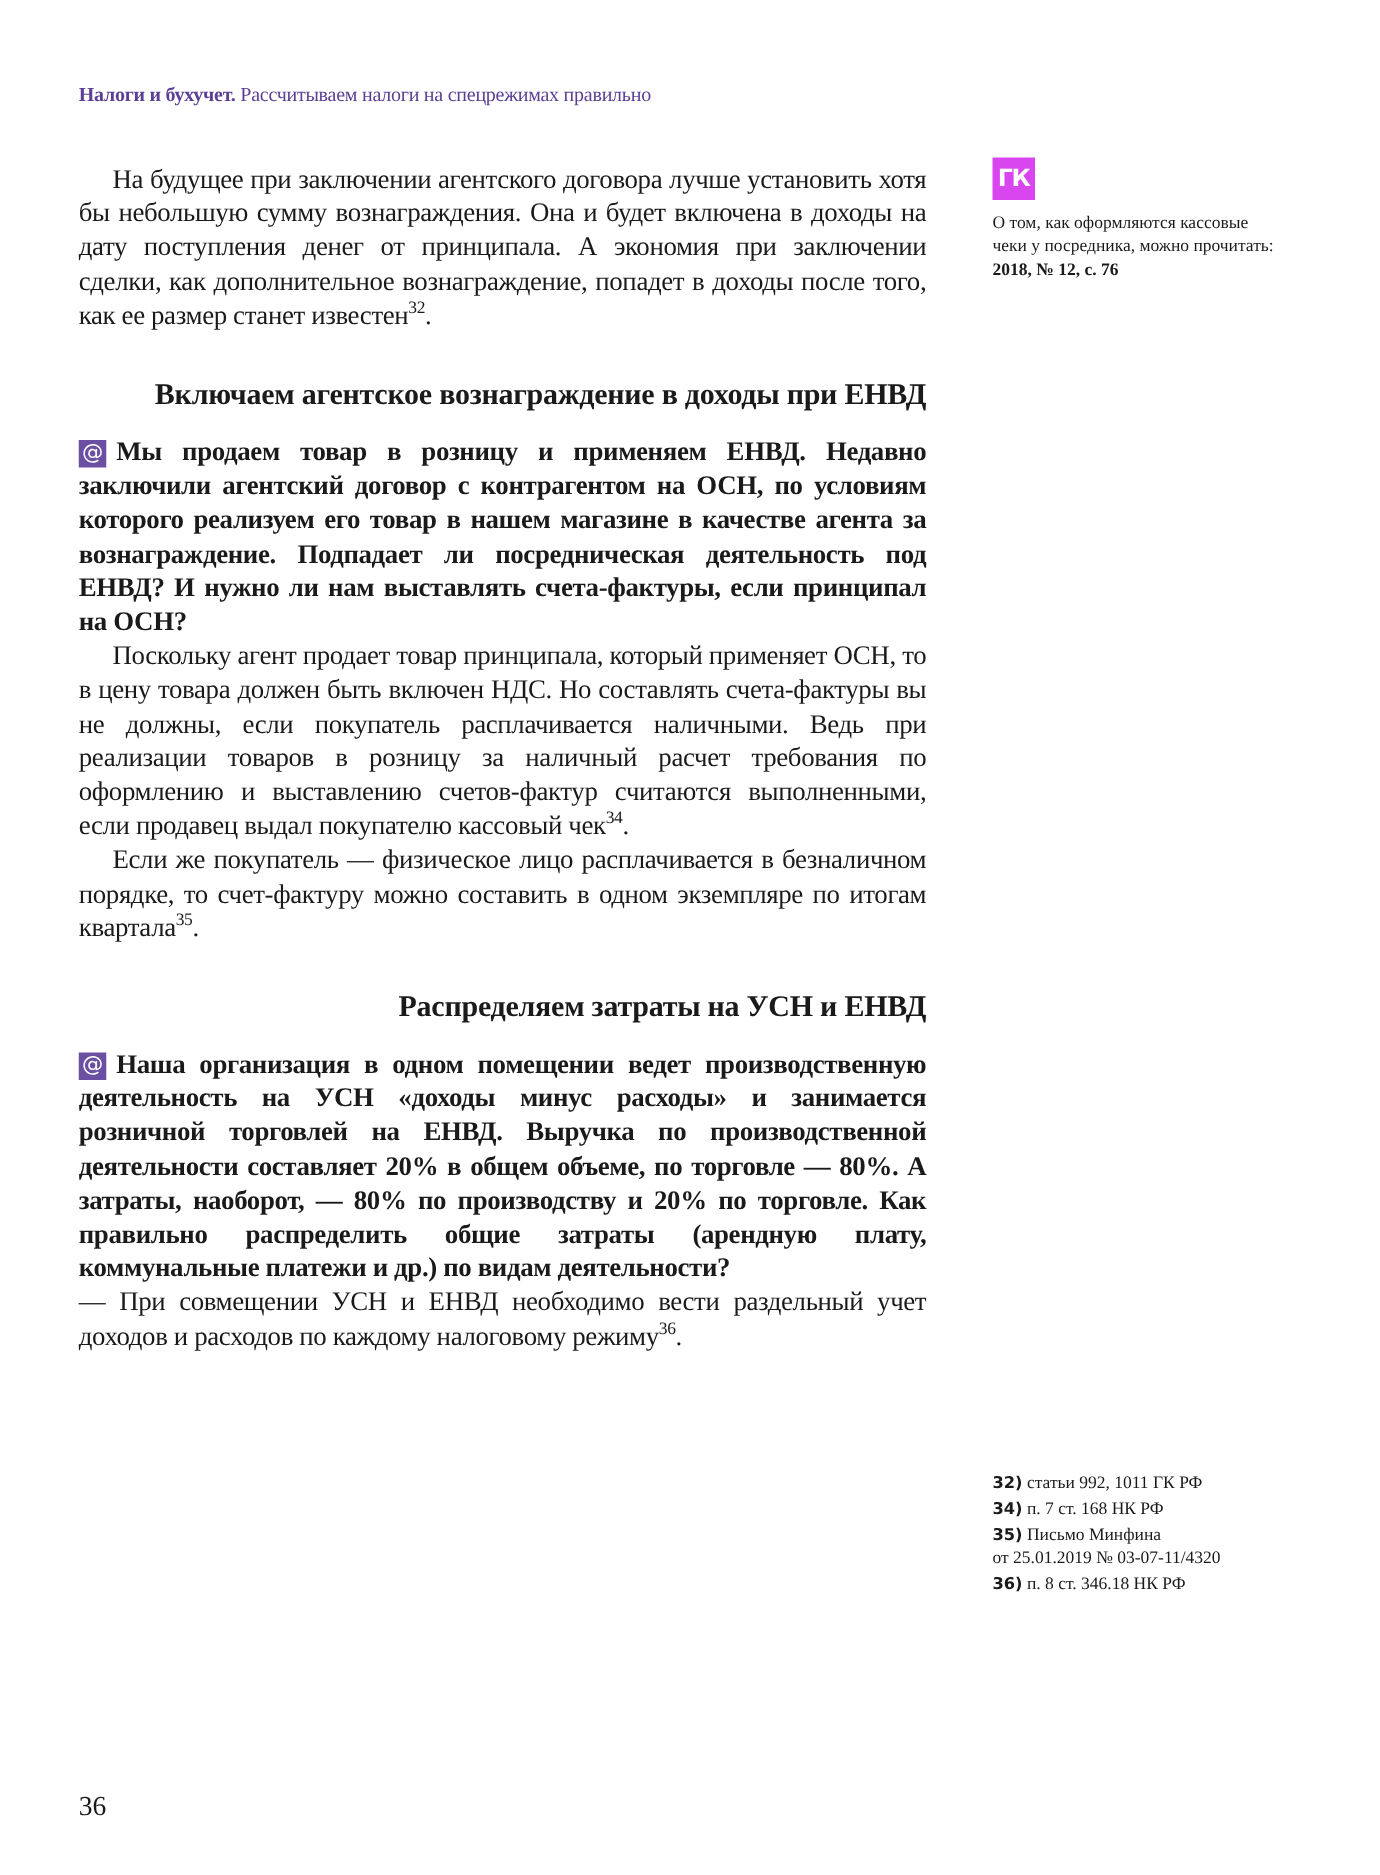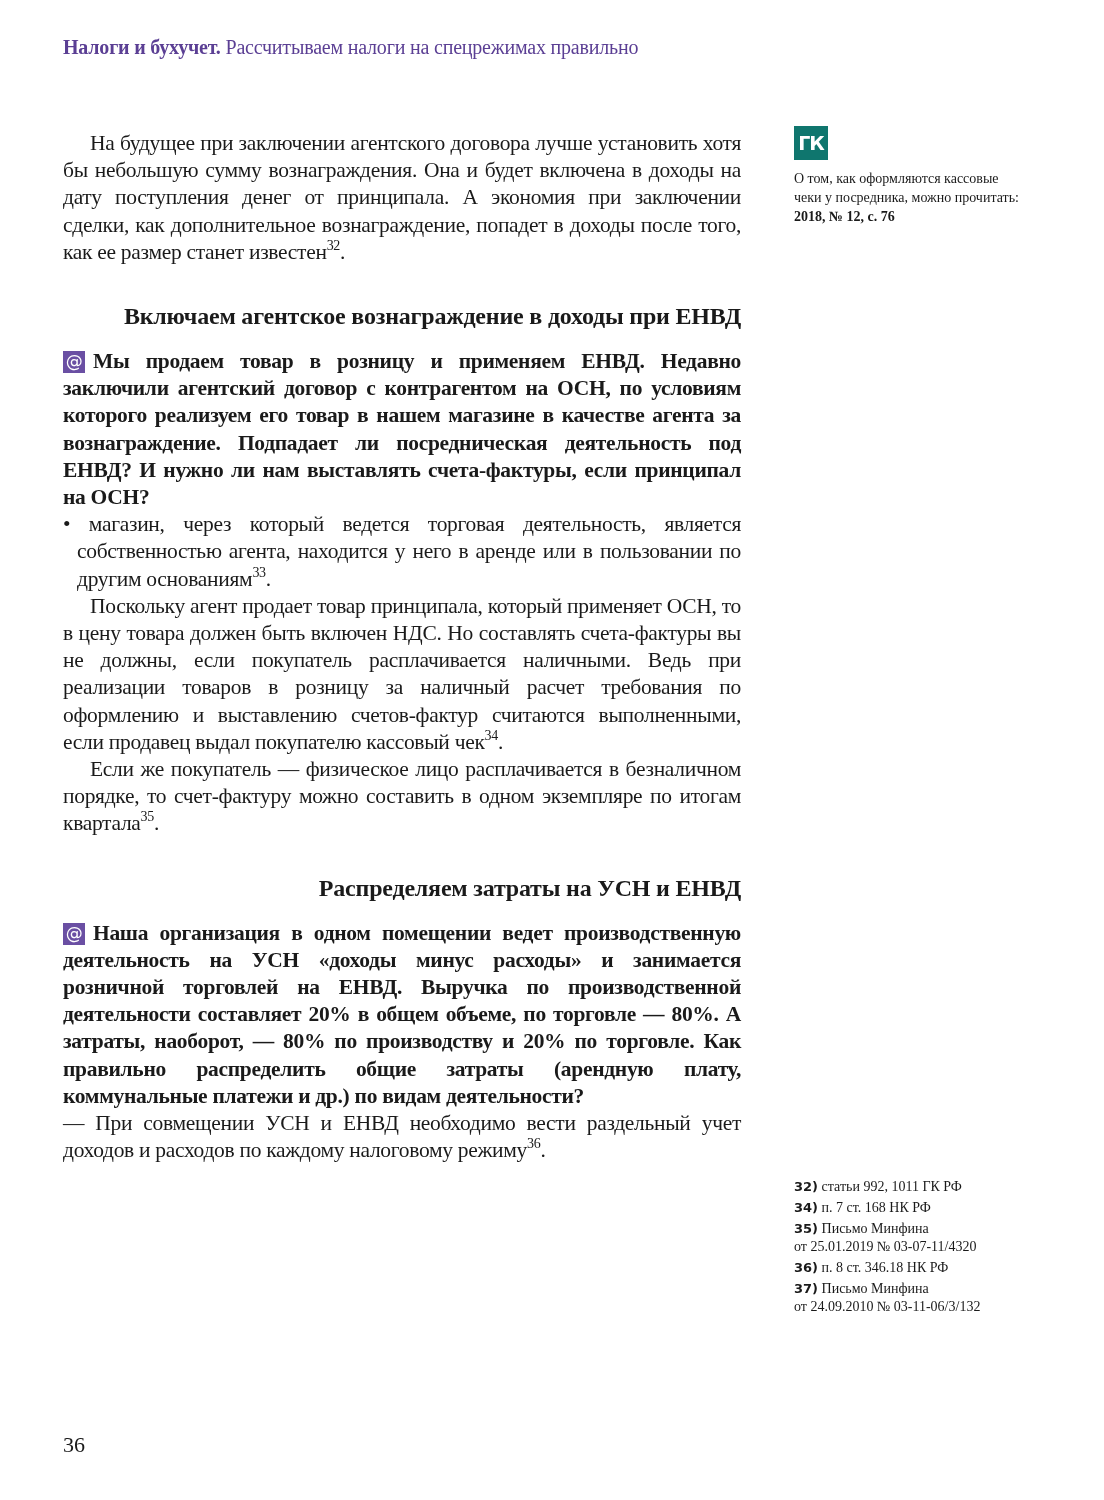--- a/index.html
+++ b/index.html
@@ -2,22 +2,22 @@
 <html><head>
   <meta charset="utf-8">
   <style>
     html, body { margin: 0; padding: 0; background: #ffffff; }
     body {
       width: 1104px; height: 1500px; position: relative; overflow: hidden;
       font-family: "Liberation Serif", "DejaVu Serif", serif;
       color: #1a1a1a;
     }
     .running-head {
-      position: absolute; left: 63px; top: 36px;
-      font-size: 20px; color: #5b3f94; white-space: nowrap; letter-spacing: -0.2px;
+      position: absolute; left: 63px; top: 68px;
+      font-size: 16px; color: #5b3f94; white-space: nowrap; letter-spacing: -0.2px;
     }
     .running-head b { font-weight: bold; }
     .main {
       position: absolute; left: 63px; top: 130px; width: 678px;
       font-size: 21.5px; line-height: 27.2px; text-align: justify;
       letter-spacing: -0.3px;
     }
     .main p { margin: 0; }
     .indent { text-indent: 27px; }
     .h2 {
@@ -31,21 +31,21 @@
       vertical-align: 1px; margin-right: 8px; font-weight: normal; text-indent: 0;
       font-family: "DejaVu Sans", sans-serif;
     }
     .bullet { padding-left: 14px; text-indent: -14px; }
     sup { font-size: 14px; line-height: 0; vertical-align: 9px; margin-top: 15px; }
     .sidebar {
       position: absolute; left: 794px; top: 126px; width: 230px;
       font-size: 14px; line-height: 19px; color: #1a1a1a;
     }
     .gk-logo {
-      width: 34px; height: 34px; background: #0f766e; color: #fff;
+      width: 34px; height: 34px; background: #d946ef; color: #fff;
       font-family: "DejaVu Sans", sans-serif; font-weight: bold; font-size: 19px;
       line-height: 34px; text-align: center; margin-bottom: 9px; letter-spacing: -1px;
     }
     .side-ref { font-weight: bold; }
     .footnotes {
       position: absolute; left: 794px; top: 1178px; width: 240px;
       font-size: 14px; line-height: 18px;
     }
     .fn { margin-bottom: 3px; }
     .fn b { font-family: "DejaVu Sans", sans-serif; font-size: 13px; }
@@ -60,37 +60,35 @@
   <b>Налоги и бухучет.</b>
   <span>Рассчитываем налоги на спецрежимах правильно</span>
 </div>
 
 <div class="main">
   <p class="indent"><span>На будущее при заключении агентского договора лучше установить хотя бы небольшую сумму вознаграждения. Она и будет включена в доходы на дату поступления денег от принципала. А экономия при заключении сделки, как дополнительное вознаграждение, попадет в доходы после того, как ее размер станет известен</span><sup>32</sup><span>.</span></p>
 
   <p class="h2">Включаем агентское вознаграждение в доходы при ЕНВД</p>
 
   <p class="q"><span class="at-icon">@</span><span>Мы продаем товар в розницу и применяем ЕНВД. Недавно заключили агентский договор с контрагентом на ОСН, по условиям которого реализуем его товар в нашем магазине в качестве агента за вознаграждение. Подпадает ли посредническая деятельность под ЕНВД? И нужно ли нам выставлять счета-фактуры, если принципал на ОСН?</span></p>
-  <p class="bullet">• <span>магазин, через который ведется торговая деятельность, является собственностью агента, находится у него в аренде или в пользовании по другим основаниям</span><sup>33</sup><span>.</span></p>
   <p class="indent"><span>Поскольку агент продает товар принципала, который применяет ОСН, то в цену товара должен быть включен НДС. Но составлять счета-фактуры вы не должны, если покупатель расплачивается наличными. Ведь при реализации товаров в розницу за наличный расчет требования по оформлению и выставлению счетов-фактур считаются выполненными, если продавец выдал покупателю кассовый чек</span><sup>34</sup><span>.</span></p>
   <p class="indent"><span>Если же покупатель — физическое лицо расплачивается в безналичном порядке, то счет-фактуру можно составить в одном экземпляре по итогам квартала</span><sup>35</sup><span>.</span></p>
 
   <p class="h2">Распределяем затраты на УСН и ЕНВД</p>
 
   <p class="q"><span class="at-icon">@</span><span>Наша организация в одном помещении ведет производственную деятельность на УСН «доходы минус расходы» и занимается розничной торговлей на ЕНВД. Выручка по производственной деятельности составляет 20% в общем объеме, по торговле — 80%. А затраты, наоборот, — 80% по производству и 20% по торговле. Как правильно распределить общие затраты (арендную плату, коммунальные платежи и др.) по видам деятельности?</span></p>
   <p><span>— При совмещении УСН и ЕНВД необходимо вести раздельный учет доходов и расходов по каждому налоговому режиму</span><sup>36</sup><span>.</span></p>
 </div>
 
 <div class="sidebar">
   <div class="gk-logo">ГК</div>
   <div>О том, как оформляются кассовые чеки у посредника, можно прочитать:</div>
   <div class="side-ref">2018, № 12, с. 76</div>
 </div>
 
 <div class="footnotes">
   <div class="fn"><b>32)</b> <span>статьи 992, 1011 ГК РФ</span></div>
   <div class="fn"><b>34)</b> <span>п. 7 ст. 168 НК РФ</span></div>
   <div class="fn"><b>35)</b> <span>Письмо Минфина</span><br><span>от 25.01.2019 № 03-07-11/4320</span></div>
   <div class="fn"><b>36)</b> <span>п. 8 ст. 346.18 НК РФ</span></div>
-  <div class="fn"><b>37)</b> <span>Письмо Минфина</span><br><span>от 24.09.2010 № 03-11-06/3/132</span></div>
 </div>
 
 <div class="page-num">36</div>
 
 </body></html>

